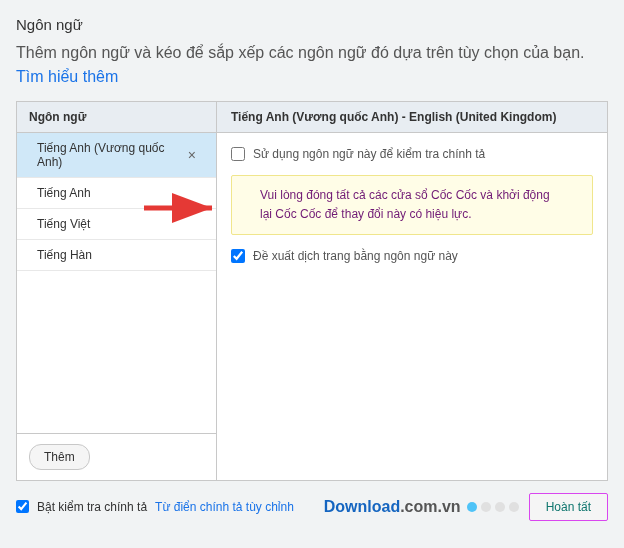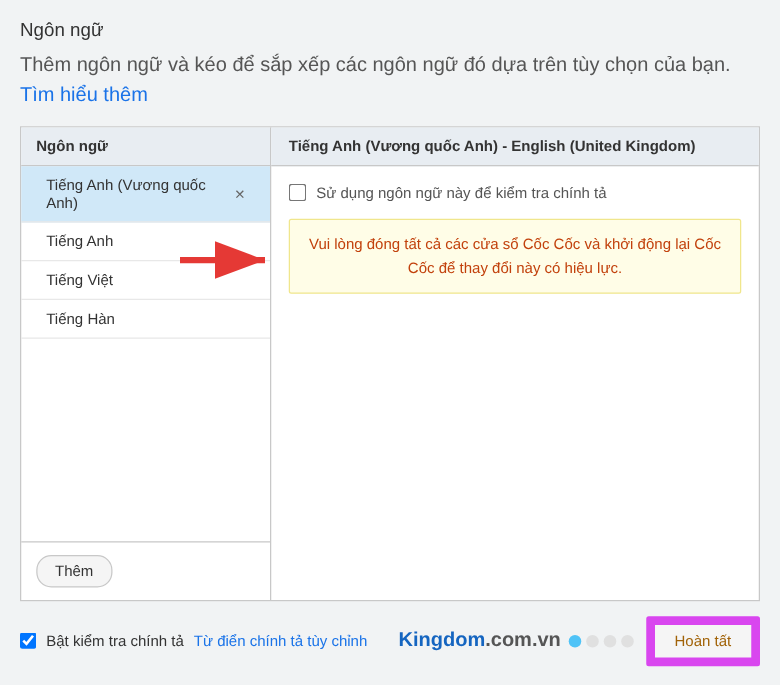--- a/index.html
+++ b/index.html
@@ -129,26 +129,25 @@
     }
 
     .checkbox-row input[type="checkbox"] {
       width: 14px;
       height: 14px;
     }
 
     .warning-box {
       background: #fffde7;
       border: 1px solid #f0e68c;
-      padding: 10px 8px;
-      font-size: 12px;
-      color: #c2410c;
+      padding: 10px 28px;
+      font-size: 12px;
+      color: #701a75;
       line-height: 1.6;
       border-radius: 2px;
-      text-align: center;
     }
 
     .footer-area {
       margin-top: 12px;
       display: flex;
       align-items: center;
       justify-content: space-between;
     }
 
     .footer-left {
@@ -186,27 +185,27 @@
       gap: 4px;
     }
 
     .dot {
       width: 10px;
       height: 10px;
       border-radius: 50%;
     }
 
     .done-btn {
-      border: 7px solid #d946ef;
+      border: 1px solid #d946ef;
       background: #f5f5f5;
       padding: 6px 16px;
       font-size: 12px;
       cursor: pointer;
       border-radius: 2px;
-      color: #a16207;
+      color: #0f766e;
     }
   </style>
 </head>
 <body>
 
 <h1 class="page-title">Ngôn ngữ</h1>
 
 <p class="description">
   <span>Thêm ngôn ngữ và kéo để sắp xếp các ngôn ngữ đó dựa trên tùy chọn của bạn.</span>
   <a href="#">Tìm hiểu thêm</a>
@@ -252,35 +251,39 @@
         </svg>
       </div>
 
       <div class="checkbox-row">
         <input type="checkbox" id="spellcheck" style="">
         <label for="spellcheck">Sử dụng ngôn ngữ này để kiểm tra chính tả</label>
       </div>
 
       <div class="warning-box">Vui lòng đóng tất cả các cửa sổ Cốc Cốc và khởi động lại Cốc Cốc để thay đổi này có hiệu lực.</div>
 
+      <div class="checkbox-row">
+        <input type="checkbox" id="translate" checked="" style="">
+        <label for="translate">Đề xuất dịch trang bằng ngôn ngữ này</label>
+      </div>
 
     </div>
   </div>
 </div>
 
 <div class="footer-area">
   <div class="footer-left">
     <input type="checkbox" id="footer-spellcheck" checked="" style="">
     <label for="footer-spellcheck">Bật kiểm tra chính tả</label>
     <a href="#">Từ điển chính tả tùy chỉnh</a>
   </div>
   <div class="footer-right">
     <div class="watermark">
       <span class="watermark-text">
-        <span style="color:#1565c0;font-weight:bold;">Kingdom</span><span style="color:#555;margin-top:48px;">.com.vn</span>
+        <span style="color:#1565c0;font-weight:bold;">Download</span><span style="color:#555;margin-top:48px;">.com.vn</span>
       </span>
       <div class="watermark-dots">
 
       <div class="dot" style="background: rgb(79, 195, 247);"></div>
           <div class="dot" style="background: rgb(224, 224, 224);"></div>
           <div class="dot" style="background: rgb(224, 224, 224);"></div>
           <div class="dot" style="background: rgb(224, 224, 224);"></div>
         </div>
     </div>
     <button class="done-btn">Hoàn tất</button>

